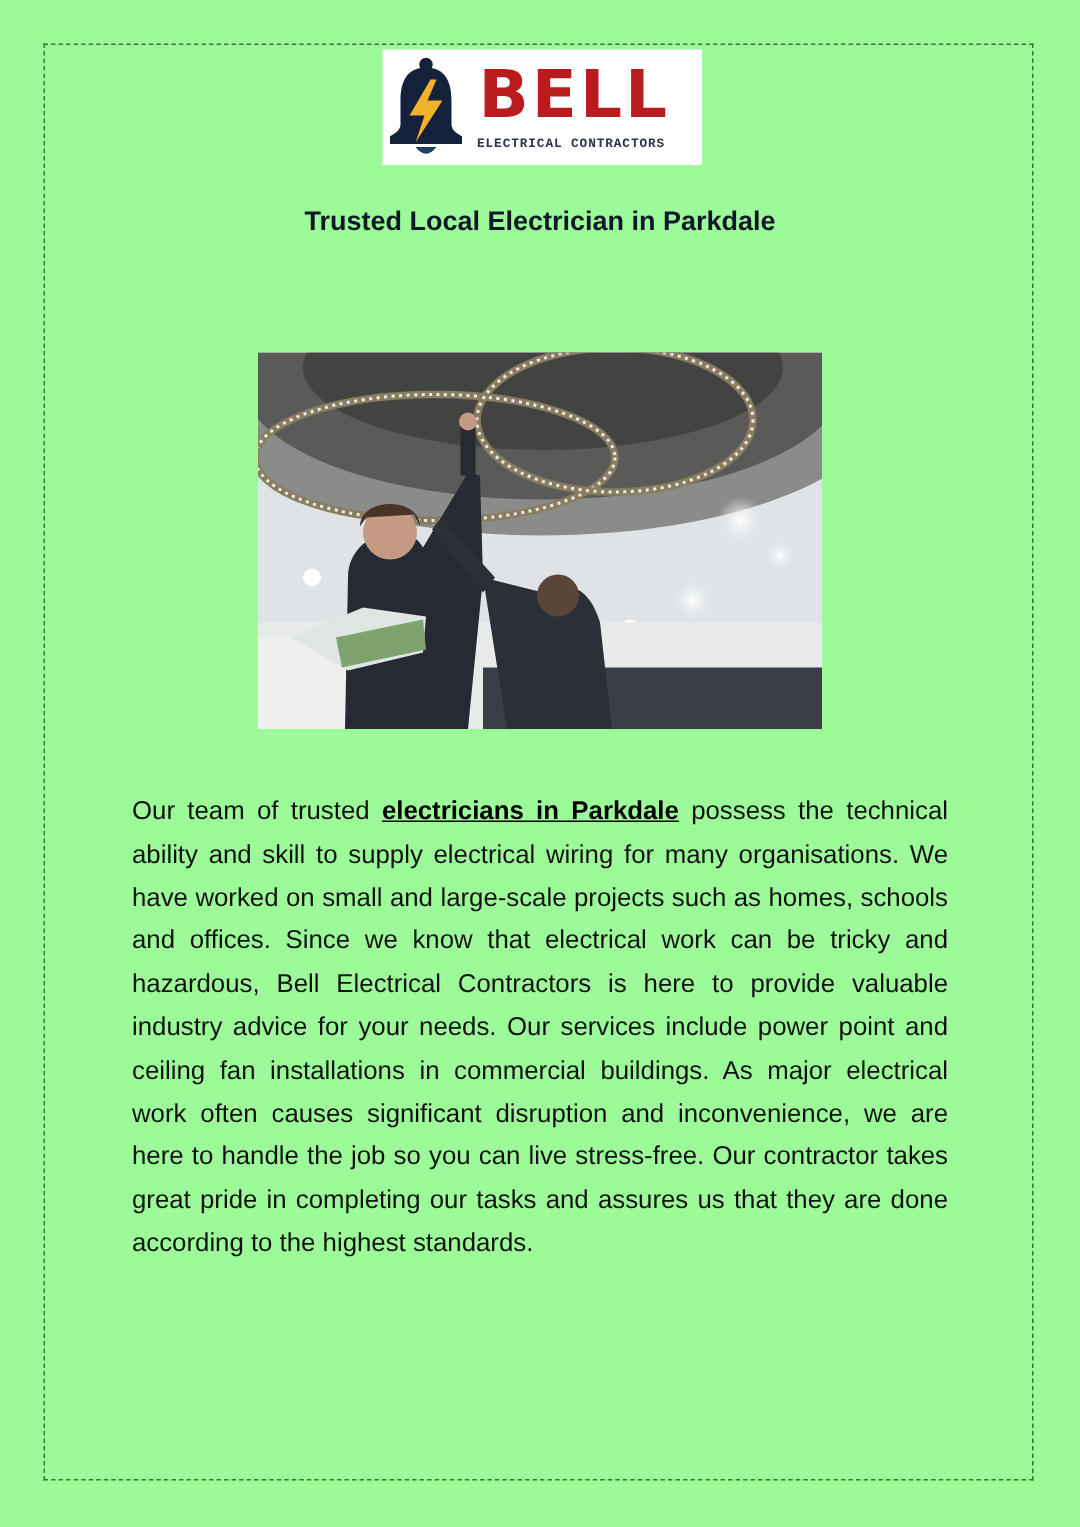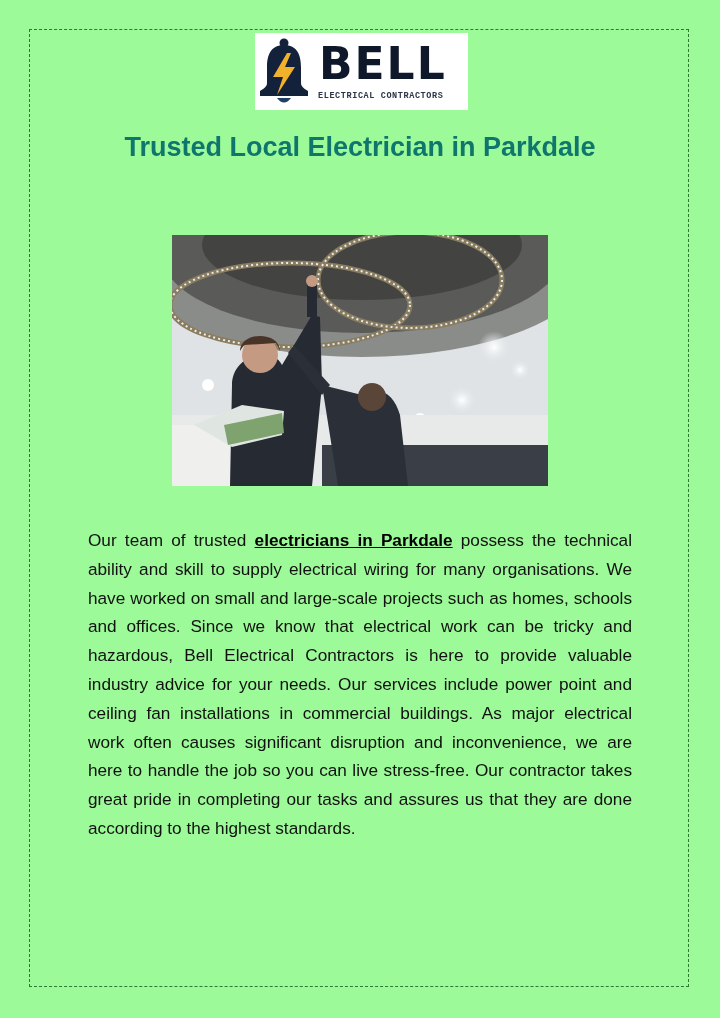--- a/index.html
+++ b/index.html
@@ -34,44 +34,44 @@
   .logo svg { display: block; }
   .logo-brand {
     position: absolute;
     left: 64px;
     top: 9px;
     font-family: "DejaVu Sans", sans-serif;
     font-weight: bold;
     font-size: 44px;
     line-height: 44px;
     letter-spacing: 2px;
-    color: #0f172a;
+    color: #b91c1c;
   }
   .logo-sub {
     position: absolute;
     left: 63px;
     top: 58px;
     font-family: Liberation Mono, monospace;
     font-weight: bold;
     font-size: 8.5px;
     letter-spacing: 0.6px;
     color: #2c3548;
     white-space: nowrap;
   }
   .title {
     position: absolute;
     left: 100px;
     top: 128px;
     width: 520px;
     text-align: center;
     font-family: "Liberation Sans", sans-serif;
     font-weight: bold;
-    font-size: 27px;
+    font-size: 18px;
     line-height: 38px;
-    color: #0f766e;
+    color: #0f172a;
     margin: 0;
   }
   .photo {
     position: absolute;
     left: 172px;
     top: 235px;
     width: 376px;
     height: 251px;
     overflow: hidden;
     background: #d9dde0;

